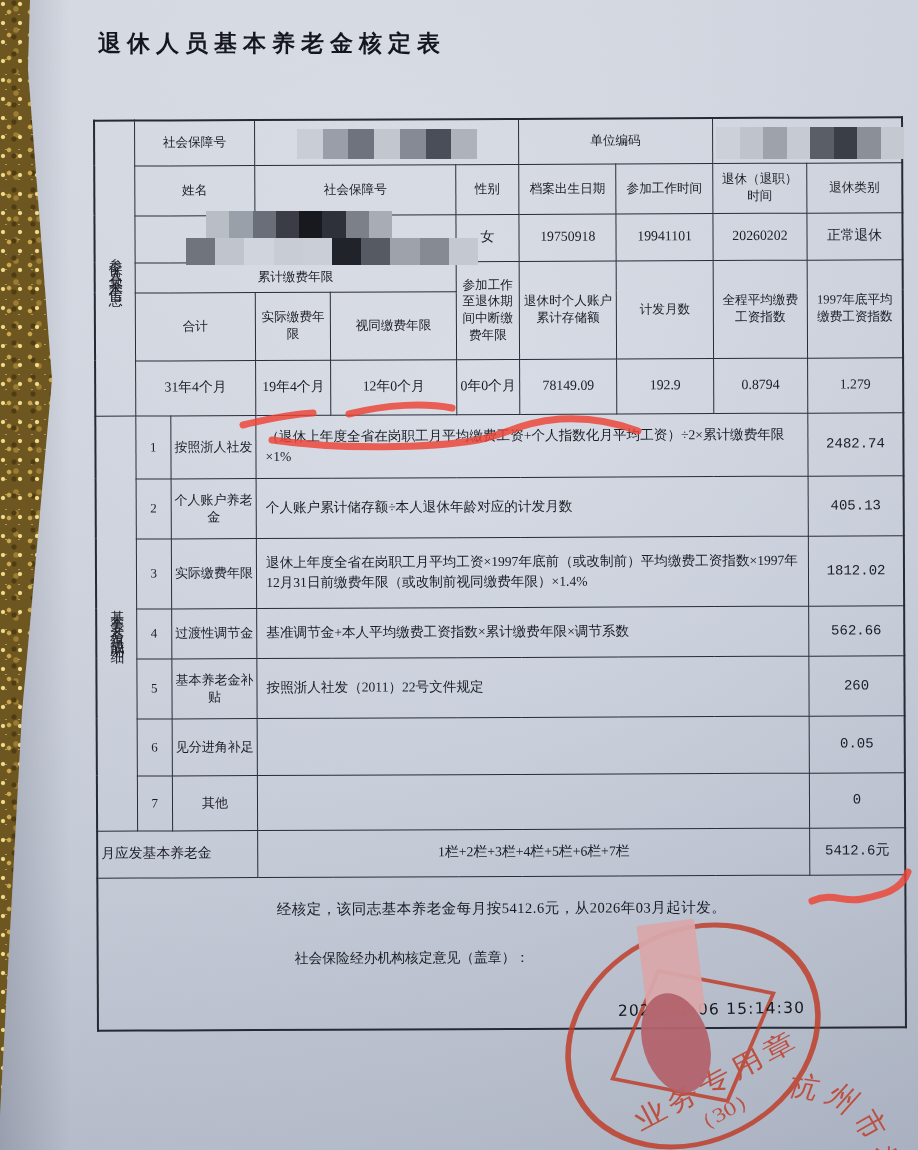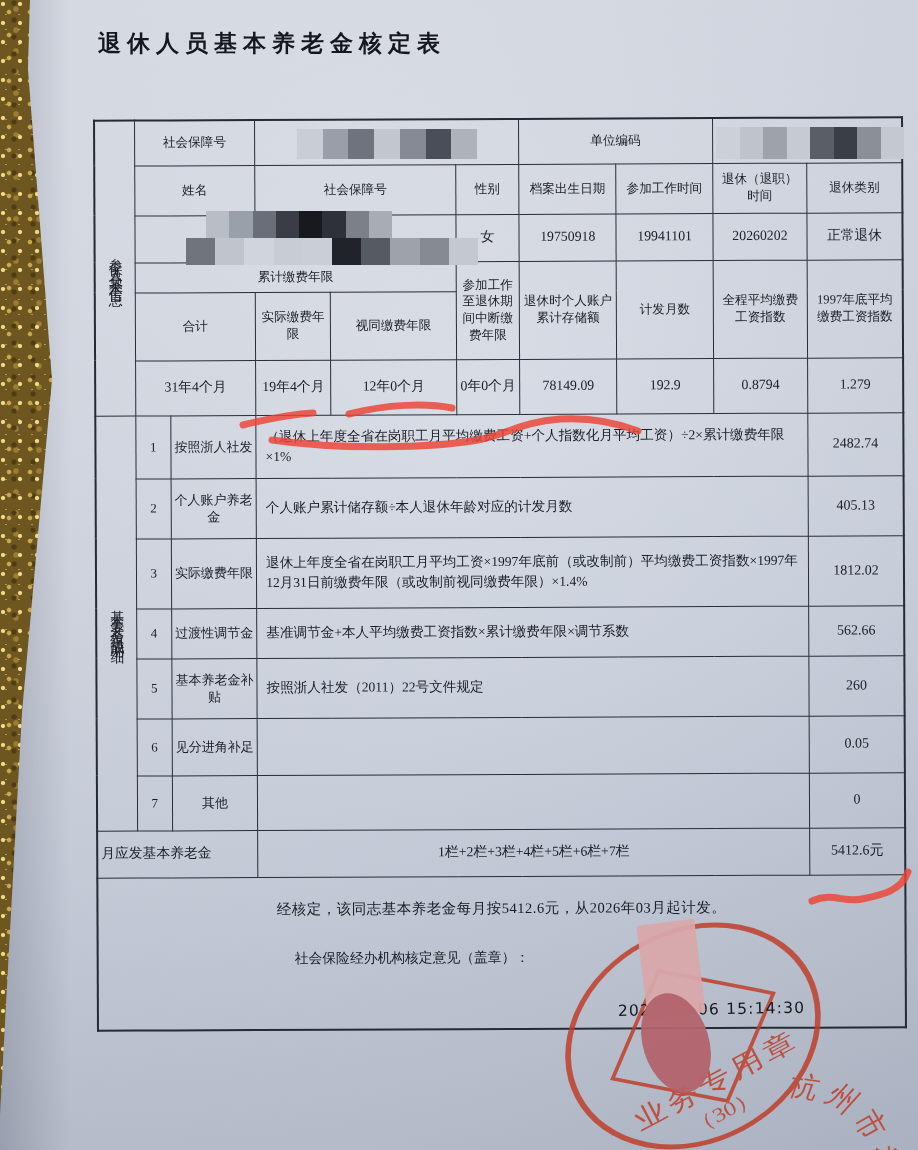--- a/index.html
+++ b/index.html
@@ -26,21 +26,21 @@
     font-size:23px;font-weight:bold;letter-spacing:6px;color:#15171f;}
   .made-time{position:absolute;top:94px;left:95px;width:810px;text-align:right;
     font-size:14.5px;font-weight:bold;color:#1a1c24;letter-spacing:.5px;}
   table.main{position:absolute;left:95px;top:118px;width:810px;border-collapse:collapse;
     table-layout:fixed;border:2.4px solid #262a34;transform:rotate(-.25deg);}
   td{border:1.5px solid #2a2d38;text-align:center;vertical-align:middle;
     padding:2px 3px;font-size:13px;color:#1b1d25;line-height:1.32;overflow:hidden;}
   td.hdr{font-size:12.6px;}
   td.val{font-size:13.8px;}
   td.formula{text-align:left;padding:3px 9px;font-size:13.6px;line-height:1.45;}
-  td.amount{font-size:14px;}
+  td.amount{font-size:14px;font-family:Liberation Mono, monospace;}
   td.vcell{padding:0;}
   .vlabel{writing-mode:vertical-lr;text-orientation:upright;letter-spacing:5px;
     font-size:14px;display:inline-block;color:#1b1d25;}
   td.bottomcell{position:relative;padding:0;}
   .conclusion{position:absolute;top:22px;left:0;width:100%;text-align:center;
     font-size:14.5px;color:#191b23;letter-spacing:.5px;}
   .agency{position:absolute;top:70px;left:196px;width:238px;text-align:left;
     font-size:13.8px;line-height:1.65;color:#191b23;}
   .mosaic{position:absolute;overflow:hidden;}
   .mzr{display:flex;height:100%;}

